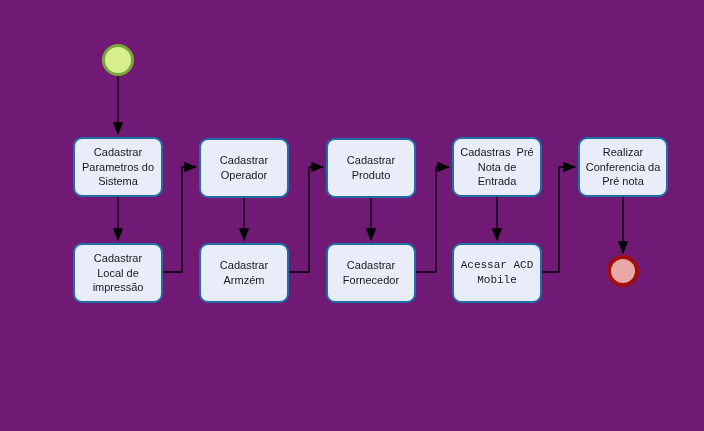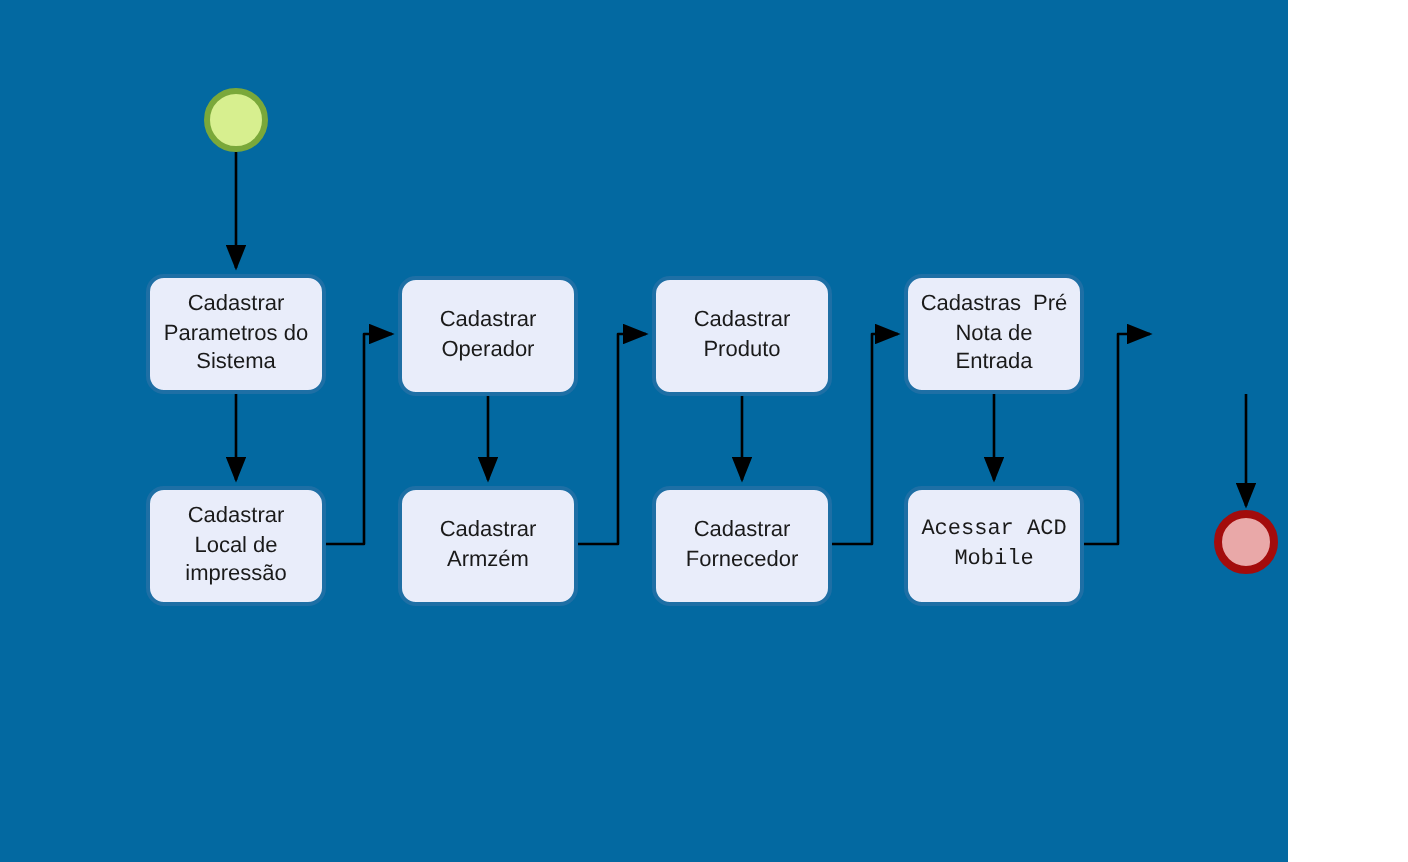--- a/index.html
+++ b/index.html
@@ -1,17 +1,17 @@
 <!DOCTYPE html>
 <html><head>
 <meta charset="utf-8">
 <style>
   html,body{margin:0;padding:0;background:#ffffff;}
   .canvas{
-    position:relative;width:644px;height:431px;background:#0369a1;
+    position:relative;width:704px;height:431px;background:#701a75;
     font-family:"Liberation Sans",sans-serif;overflow:hidden;
   }
   .wires{position:absolute;left:0;top:0;}
   .wire{fill:none;stroke:#000000;stroke-width:1.3;stroke-linejoin:round;}
   .node{
     position:absolute;width:90px;height:60px;
     background:#e9edfa;border:2px solid #1e6fa5;border-radius:9px;
     box-sizing:border-box;display:flex;align-items:center;justify-content:center;
   }
   .node .lbl{
@@ -57,20 +57,25 @@
   </div>
   <div class="node" style="left:326px;top:138px;">
     <span class="lbl">Cadastrar
 Produto</span>
   </div>
   <div class="node" style="left:452px;top:137px;">
     <span class="lbl">Cadastras  Pré
 Nota de
 Entrada</span>
   </div>
+  <div class="node" style="left:578px;top:137px;">
+    <span class="lbl">Realizar
+Conferencia da
+Pré nota</span>
+  </div>
 
   <div class="node" style="left:73px;top:243px;">
     <span class="lbl">Cadastrar
 Local de
 impressão</span>
   </div>
   <div class="node" style="left:199px;top:243px;">
     <span class="lbl">Cadastrar
 Armzém</span>
   </div>

